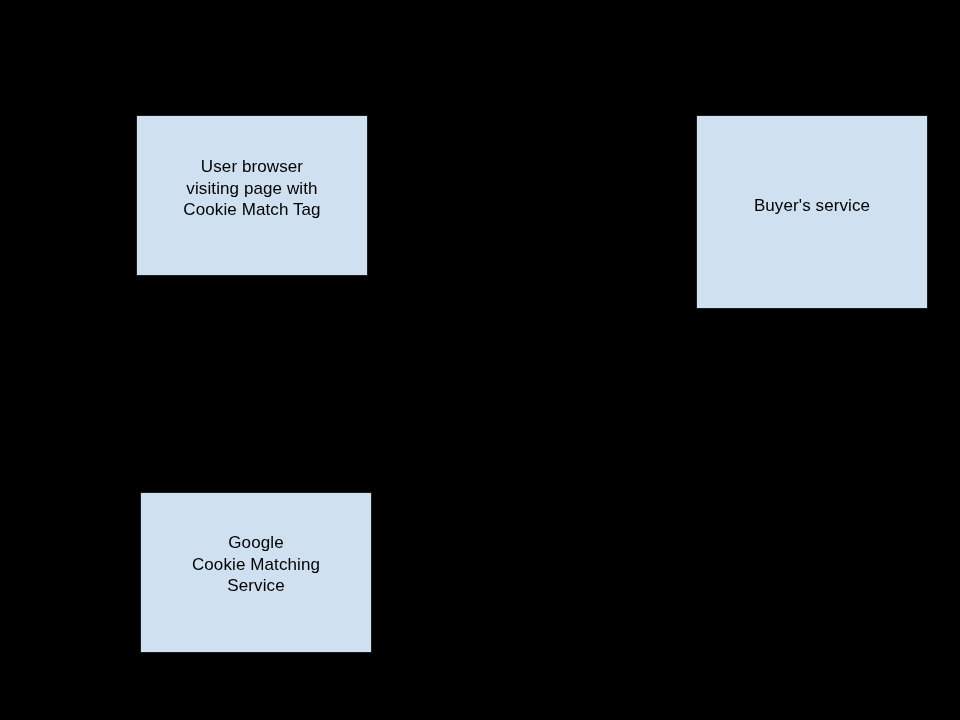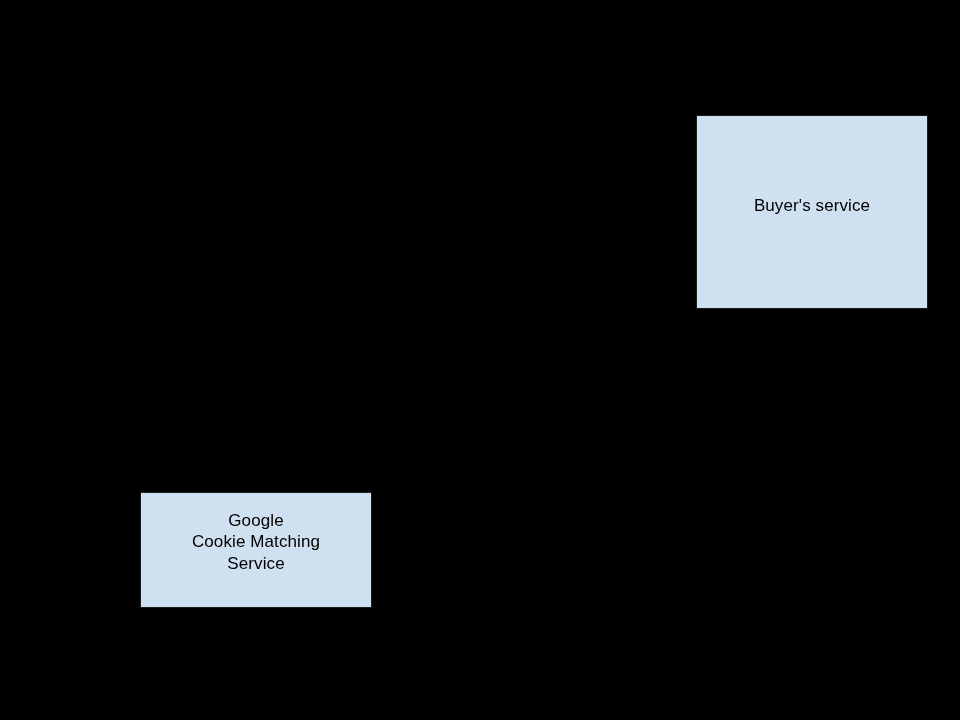--- a/index.html
+++ b/index.html
@@ -58,32 +58,37 @@
     height: 194px;
   }
   #node-buyers-service .node-label {
     transform: translateY(-6px);
   }
   
   #node-google-cookie-matching {
     left: 140px;
     top: 492px;
     width: 232px;
-    height: 116px;
+    height: 161px;
     align-items: center;
   }
   #node-google-cookie-matching .node-label {
     transform: translateY(-8px);
   }
 </style>
 </head>
 <body>
 
 <div id="canvas">
 
+  <div class="node" id="node-user-browser">
+    <span class="node-label">User browser
+visiting page with
+Cookie Match Tag</span>
+  </div>
 
   <div class="node" id="node-buyers-service">
     <span class="node-label">Buyer's service</span>
   </div>
 
   <div class="node" id="node-google-cookie-matching">
     <span class="node-label">Google
 Cookie Matching
 Service</span>
   </div>

